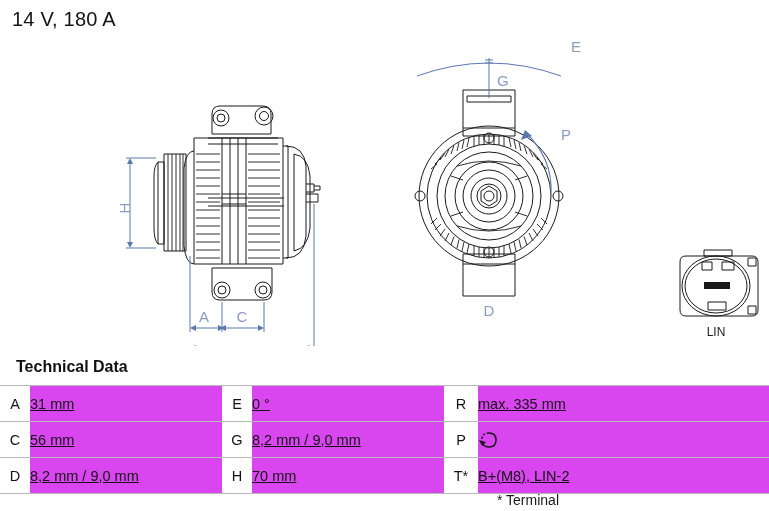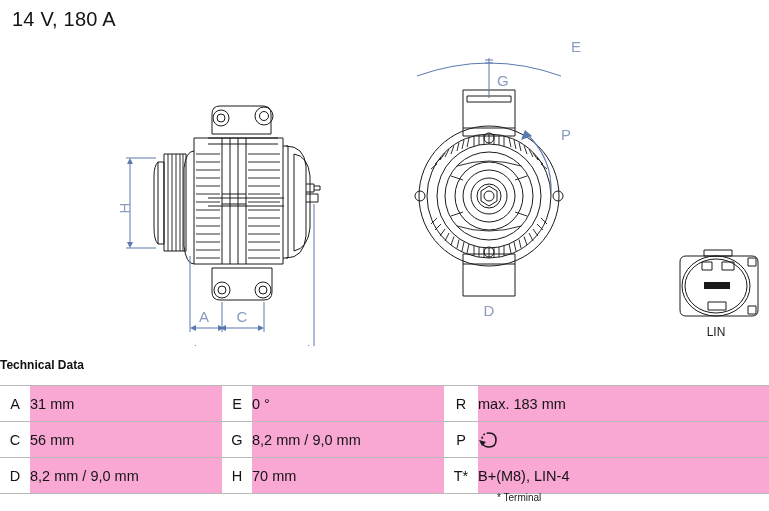--- a/index.html
+++ b/index.html
@@ -37,23 +37,23 @@
   .dwg {
     position: absolute;
   }
   #side-view  { left: 108px; top: 50px;  width: 250px; height: 270px; }
   #front-view { left: 405px; top: 2px;   width: 195px; height: 290px; }
   #connector  { left: 676px; top: 222px; width: 92px;  height: 95px; }
 
   
   #tech-heading {
     position: absolute;
-    left: 0;
+    left: 16px;
     top: 358px;
-    font-size: 12px;
+    font-size: 16px;
     font-weight: bold;
     color: #111111;
   }
   #tech-rule {
     position: absolute;
     left: 0;
     top: 385px;
     width: 769px;
     height: 1px;
     background: #b9b9b9;
@@ -75,36 +75,37 @@
     border-bottom: 1px solid #b9b9b9;
     vertical-align: middle;
     color: #141414;
   }
   td.key {
     background: #ffffff;
     text-align: center;
     width: 30px;
   }
   td.val {
-    background: #f9a8d4;
+    background: #d946ef;
     padding-left: 9px;
+    text-decoration: underline;
   }
   
   .c-k1 { width: 30px;  }
   .c-v1 { width: 192px; }
   .c-k2 { width: 30px;  }
   .c-v2 { width: 192px; }
   .c-k3 { width: 34px;  }
   .c-v3 { width: auto;  }
 
   #footnote {
     position: absolute;
     left: 497px;
     top: 492px;
-    font-size: 10px;
+    font-size: 14px;
     color: #1a1a1a;
   }
 
   
   .rot-cell-inner {
     display: flex;
     align-items: center;
     height: 100%;
   }
 </style>
@@ -340,21 +341,21 @@
     <col class="c-k3">
       <col class="c-v3">
   </colgroup>
   <tbody>
     <tr>
       <td class="key">A</td>
       <td class="val">31 mm</td>
       <td class="key">E</td>
       <td class="val">0 °</td>
       <td class="key">R</td>
-      <td class="val">max. 183 mm</td>
+      <td class="val">max. 335 mm</td>
     </tr>
     <tr>
       <td class="key">C</td>
       <td class="val">56 mm</td>
       <td class="key">G</td>
       <td class="val">8,2 mm / 9,0 mm</td>
       <td class="key">P</td>
       <td class="val">
         <span class="rot-cell-inner">
           <svg width="22" height="20" viewBox="0 0 22 20">
@@ -365,18 +366,18 @@
           </svg>
         </span>
       </td>
     </tr>
     <tr>
       <td class="key">D</td>
       <td class="val">8,2 mm / 9,0 mm</td>
       <td class="key">H</td>
       <td class="val">70 mm</td>
       <td class="key">T*</td>
-      <td class="val">B+(M8), LIN-4</td>
+      <td class="val">B+(M8), LIN-2</td>
     </tr>
   </tbody>
 </table>
 
 <div id="footnote">* Terminal</div>
 
 </body></html>

